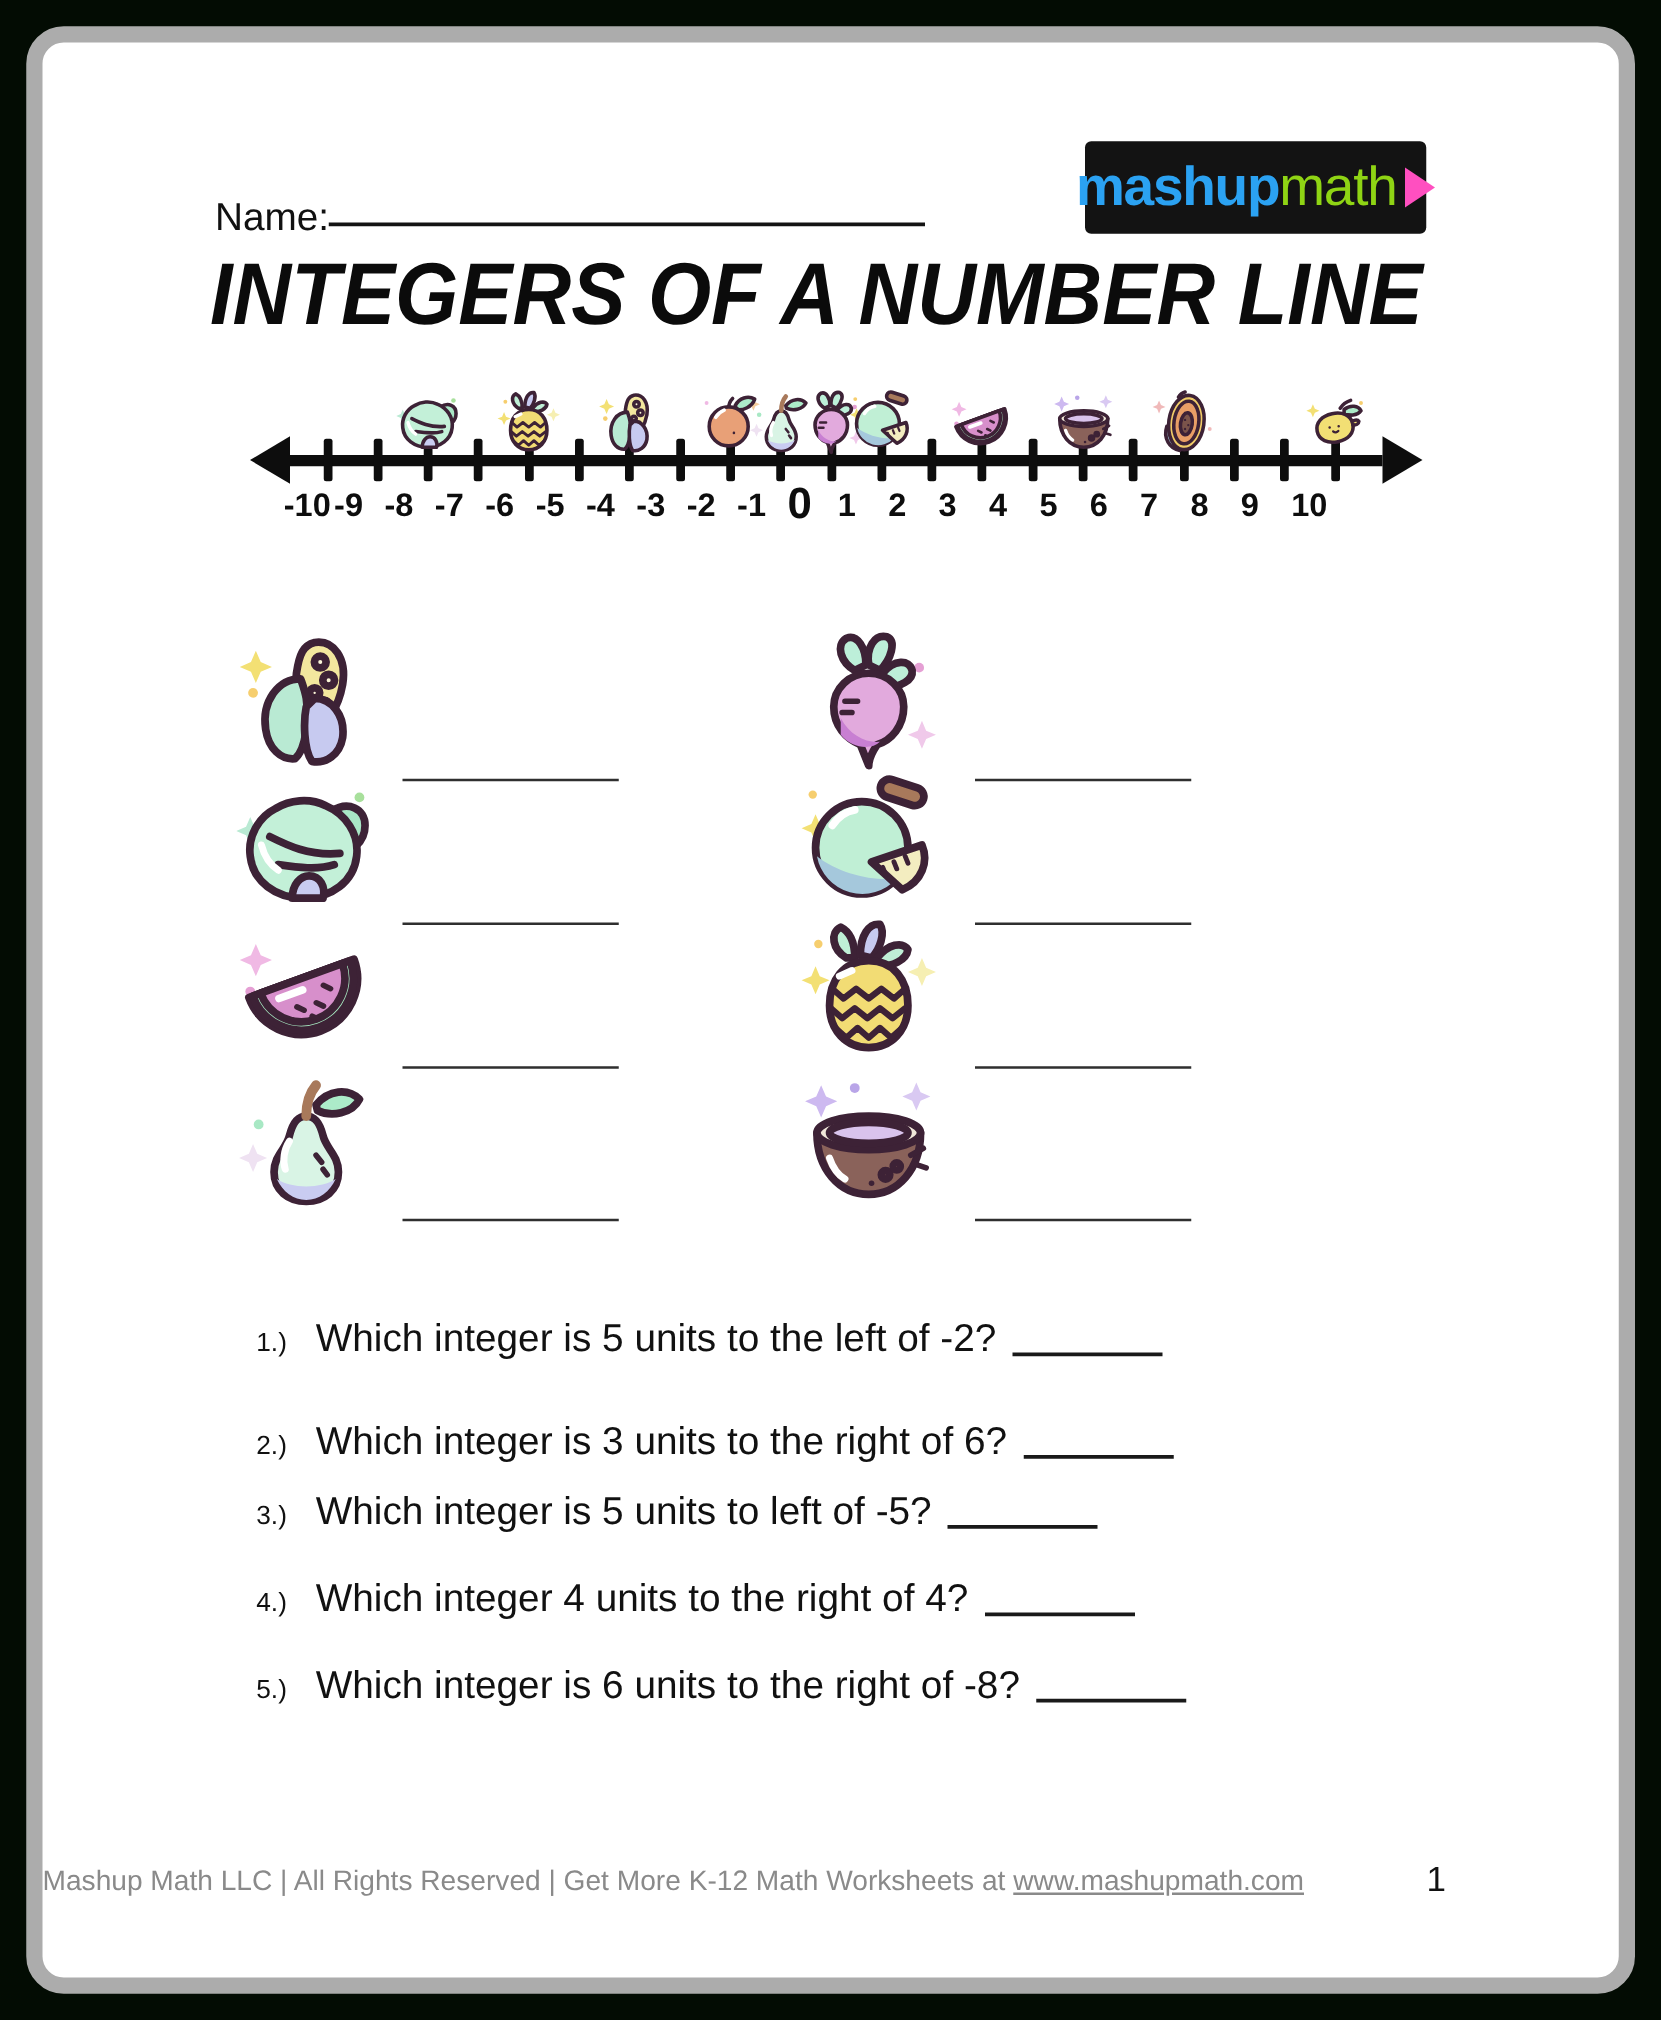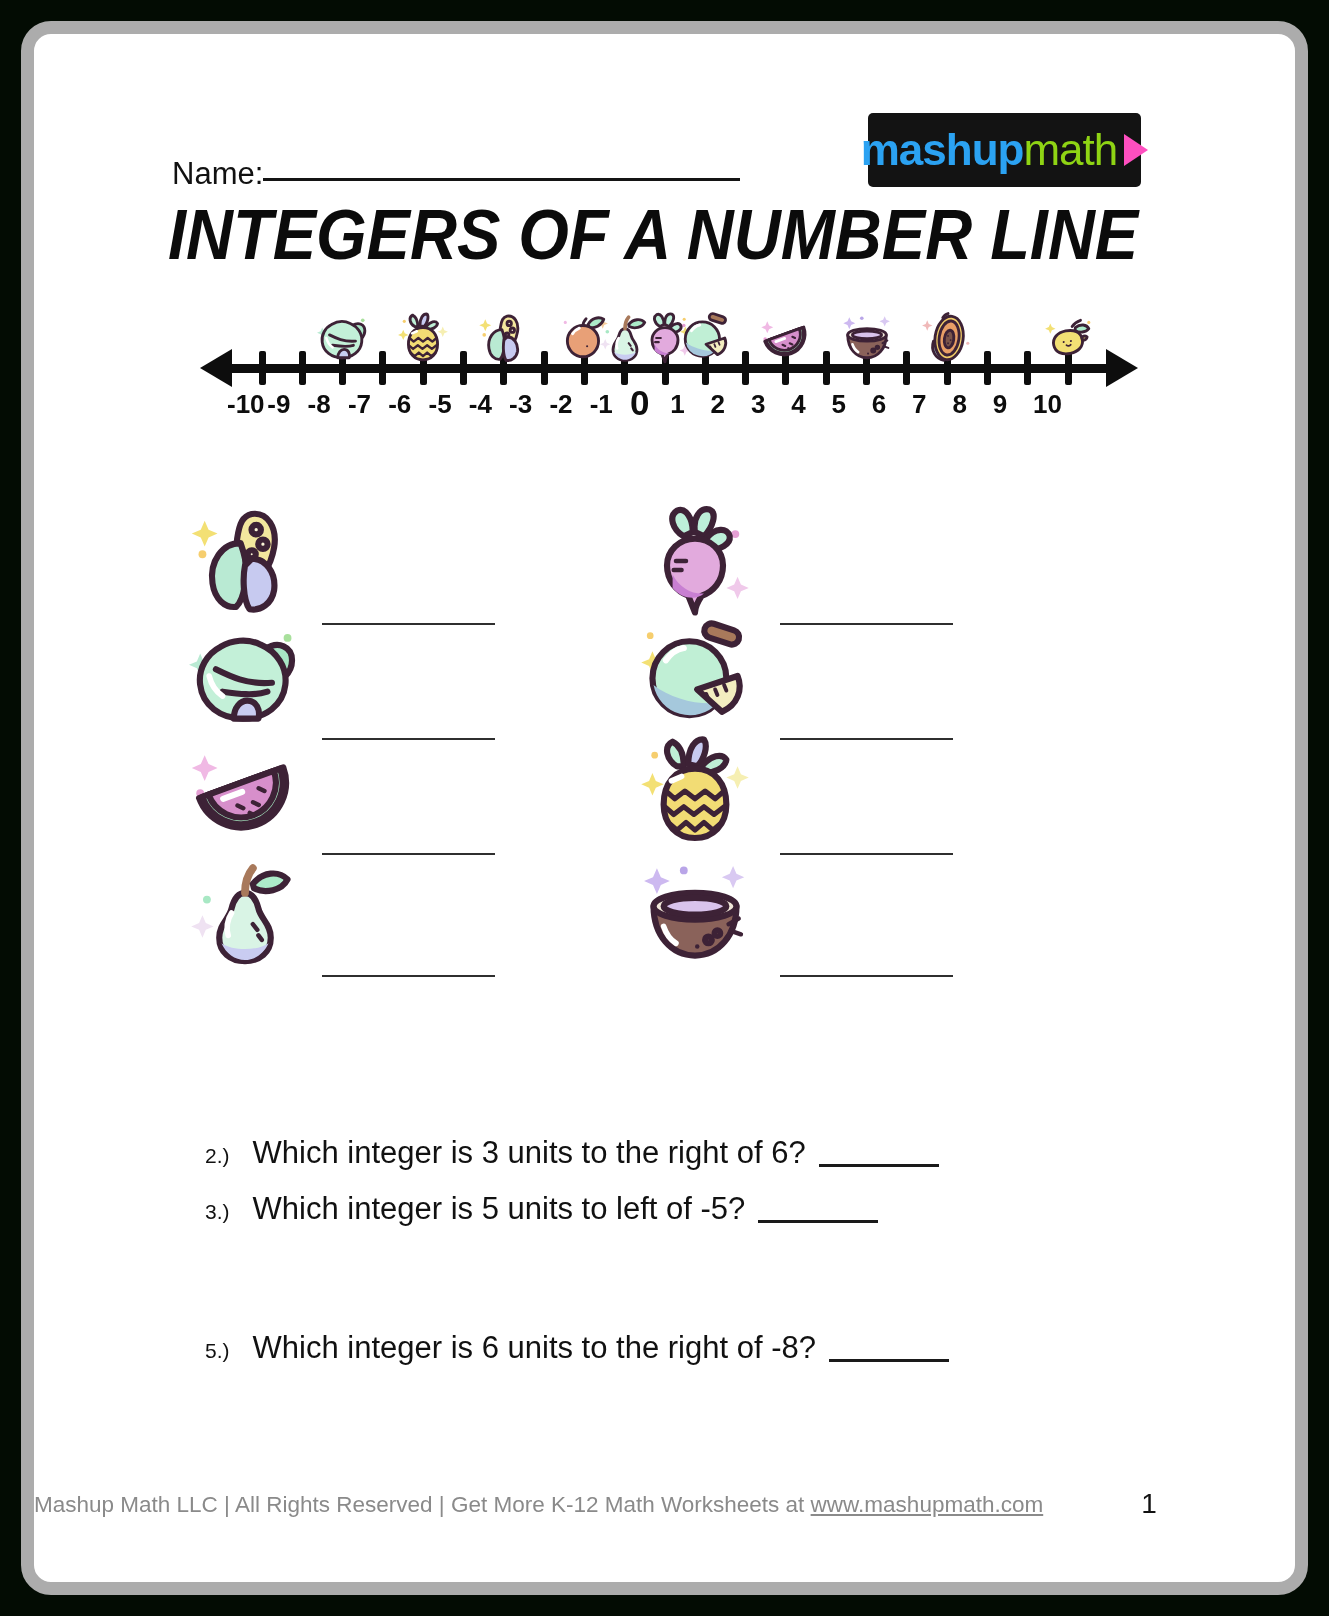--- a/index.html
+++ b/index.html
@@ -404,26 +404,32 @@
 <circle cx="62" cy="74" r="3" fill="none"></circle>
             <circle cx="70" cy="68" r="2.5" fill="none"></circle>
 <path d="M80 60 l9 -5 M82 66 l9 3" stroke-width="4"></path>
 <circle cx="52" cy="80" r="2" fill="#3D2236" stroke="none"></circle>
           </g>
         </svg>
       </div>
     <div class="p1line" style="left:746px;top:941px"></div>
 
 
+    <div class="q" style="top:1018px">
+      <span class="qnum">1.)</span><span class="qtext">Which integer is 5 units to the left of -2?</span><span class="qline"></span>
+    </div>
     <div class="q" style="top:1100px">
       <span class="qnum">2.)</span><span class="qtext">Which integer is 3 units to the right of 6?</span><span class="qline"></span>
     </div>
     <div class="q" style="top:1156px">
       <span class="qnum">3.)</span><span class="qtext">Which integer is 5 units to left of -5?</span><span class="qline"></span>
     </div>
+    <div class="q" style="top:1226px">
+      <span class="qnum">4.)</span><span class="qtext">Which integer 4 units to the right of 4?</span><span class="qline"></span>
+    </div>
     <div class="q" style="top:1295px">
       <span class="qnum">5.)</span><span class="qtext">Which integer is 6 units to the right of -8?</span><span class="qline"></span>
     </div>
 
     <div class="footer">
       <span>Mashup Math LLC | All Rights Reserved | Get More K-12 Math Worksheets at </span><span class="flink">www.mashupmath.com</span>
     </div>
     <div class="pagenum">1</div>
 
   </div>

